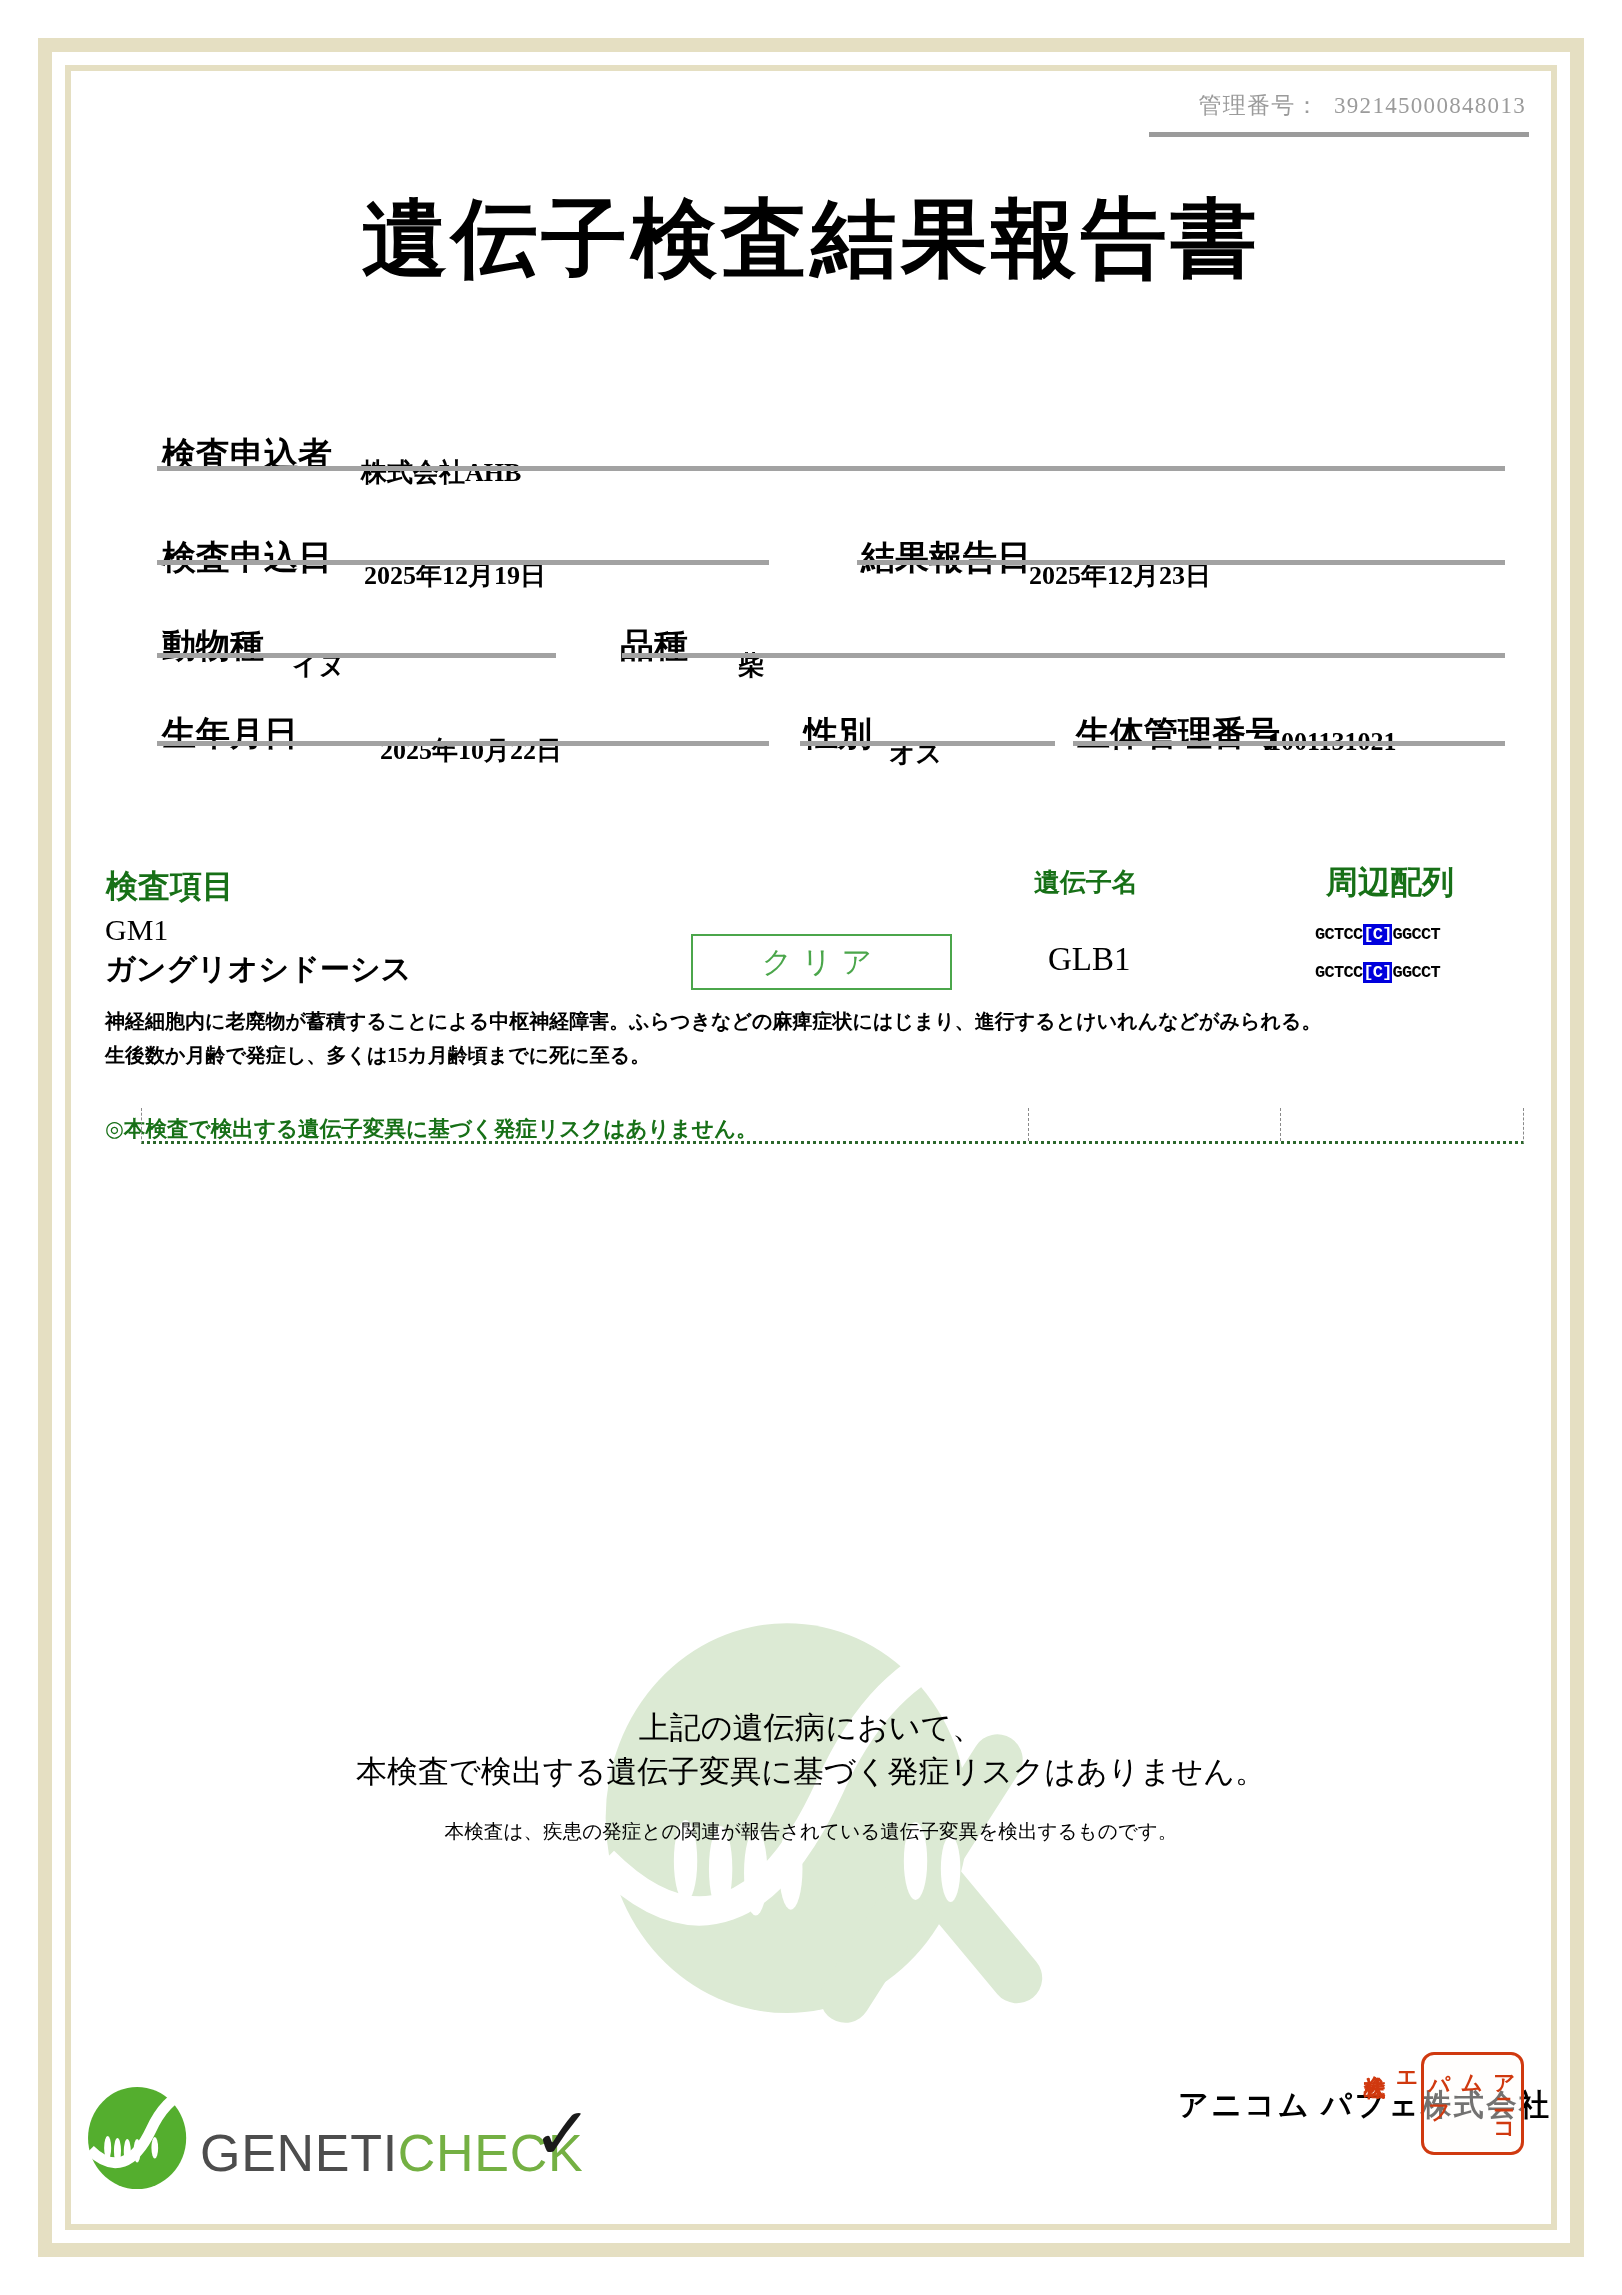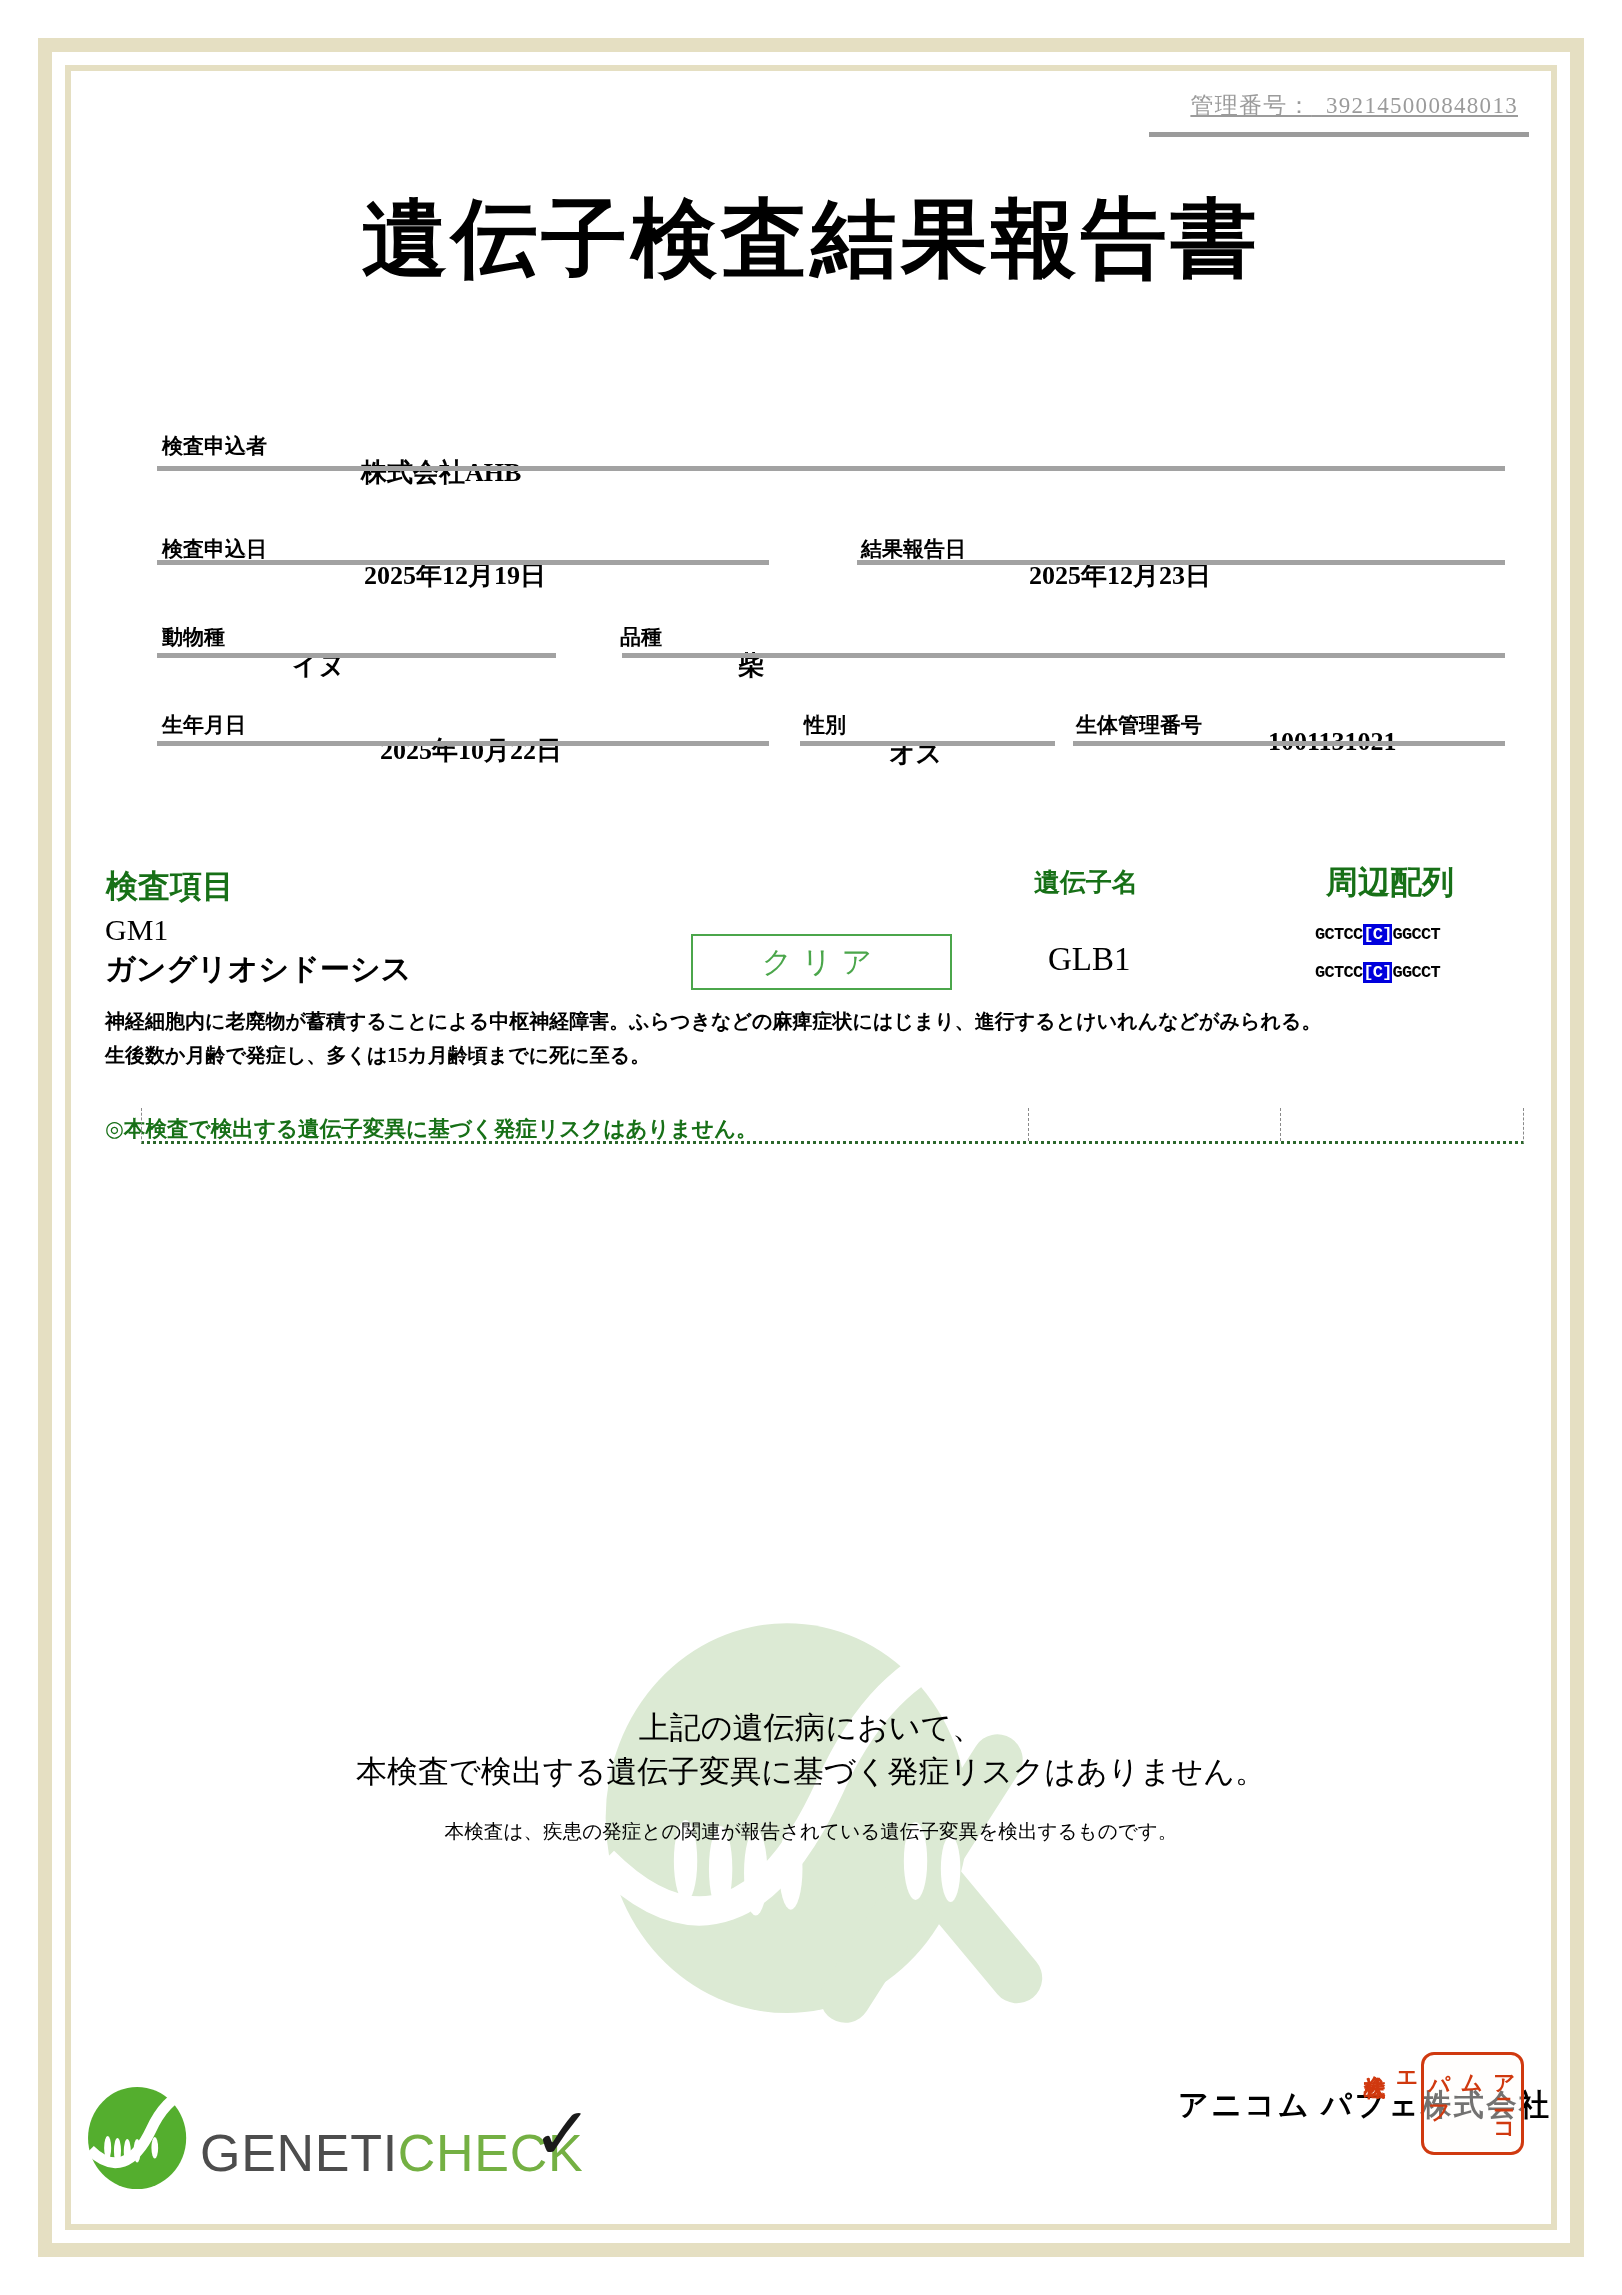--- a/index.html
+++ b/index.html
@@ -5,26 +5,26 @@
   html,body{margin:0;padding:0;background:#ffffff;}
   .page{position:relative;width:1622px;height:2295px;background:#ffffff;overflow:hidden;
         font-family:"Liberation Serif","DejaVu Serif",serif;color:#000;}
   
   .frame-outer{position:absolute;top:38px;left:38px;right:38px;bottom:38px;
                border:14.4px solid #e5dfc2;pointer-events:none;}
   .frame-inner{position:absolute;top:65px;left:65px;right:65px;bottom:65px;
                border:6.5px solid #e5dfc2;pointer-events:none;}
   .abs{position:absolute;}
   
-  .mgmt{top:90px;right:104px;font-size:23px;color:#9b9b9b;letter-spacing:1.3px;white-space:nowrap;text-decoration:underline;}
+  .mgmt{top:90px;right:96px;font-size:23px;color:#9b9b9b;letter-spacing:1.3px;white-space:nowrap;}
   .mgmt-bar{top:132px;left:1149px;width:380px;height:5.2px;background:#9b9b9b;}
   .title{top:188px;left:0;width:100%;text-align:center;font-size:86px;font-weight:bold;
          letter-spacing:3.9px;line-height:1.2;}
   
-  .flabel{font-size:21px;font-weight:bold;white-space:nowrap;}
+  .flabel{font-size:34px;font-weight:bold;white-space:nowrap;}
   .fvalue{font-size:26px;font-weight:bold;white-space:nowrap;margin-top:28px;}
   .uline{height:5.2px;background:#a2a2a2;}
   
   .green{color:#177017;}
   .sec-head{font-size:32px;font-weight:bold;white-space:nowrap;}
   .item1{font-size:30px;white-space:nowrap;}
   .item2{font-size:30px;font-weight:bold;white-space:nowrap;}
   .result-box{left:691px;top:934px;width:257px;height:52px;border:2.6px solid #4ba64b;
               text-align:center;line-height:52px;font-size:30px;letter-spacing:9.2px;color:#4ba64b;}
   .gene-name{font-size:33px;white-space:nowrap;}

